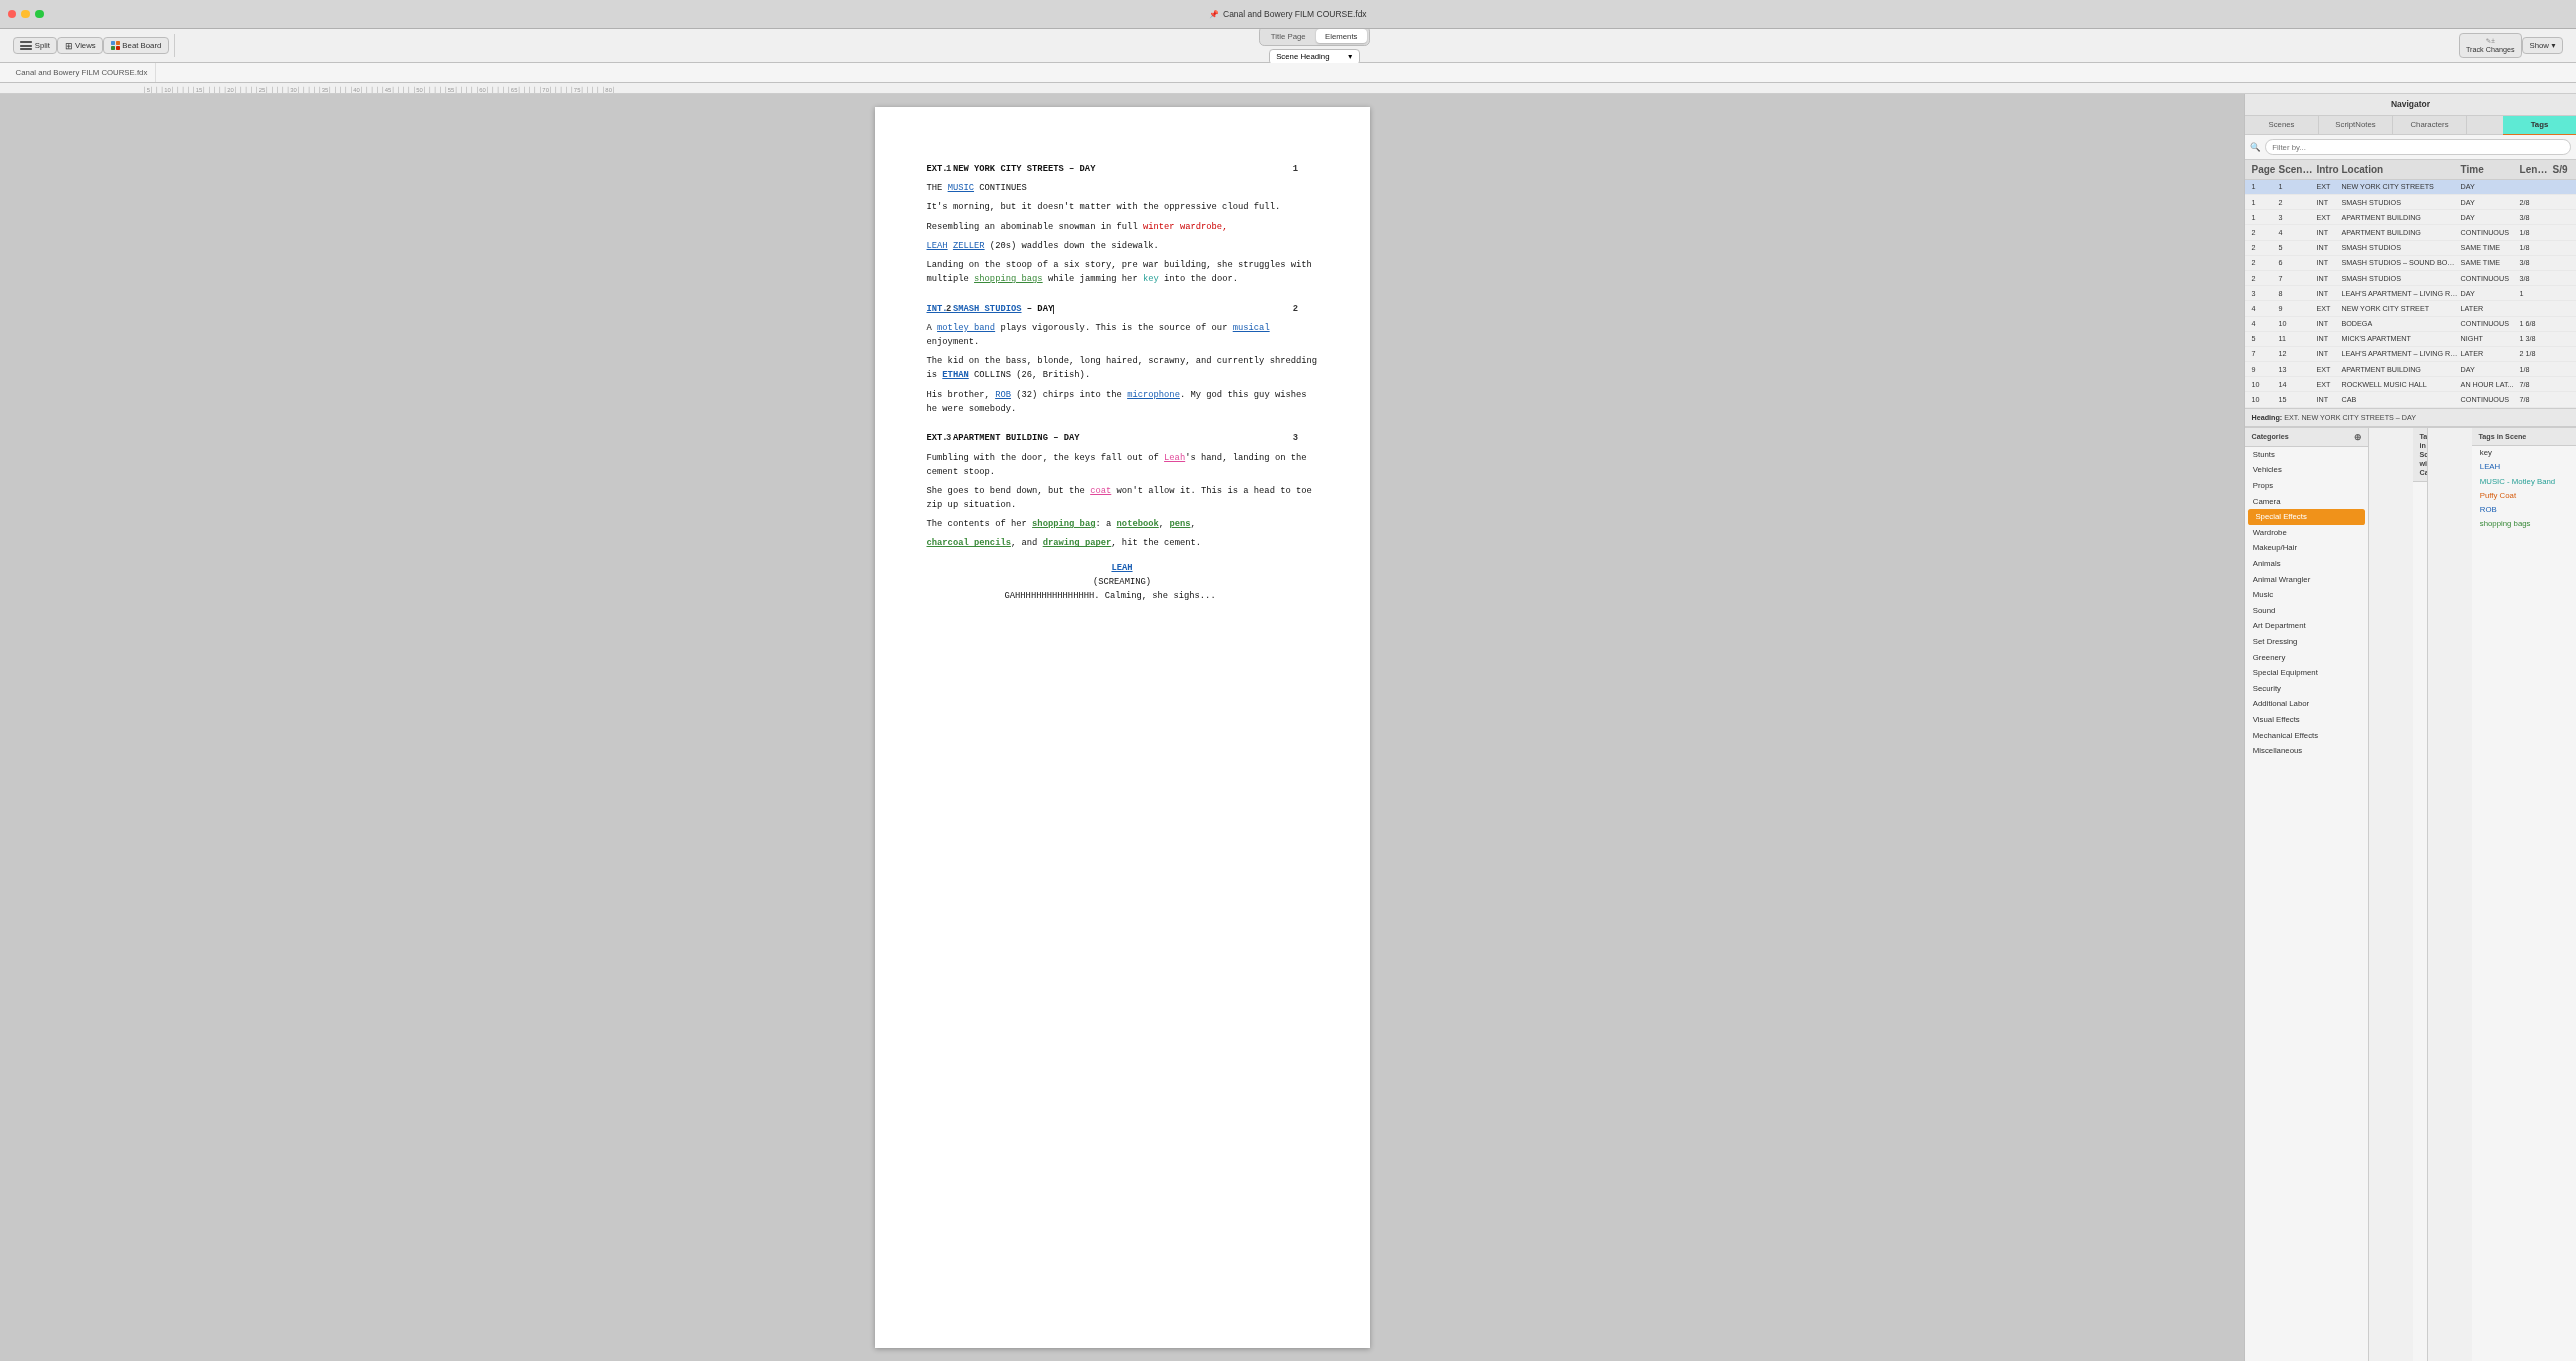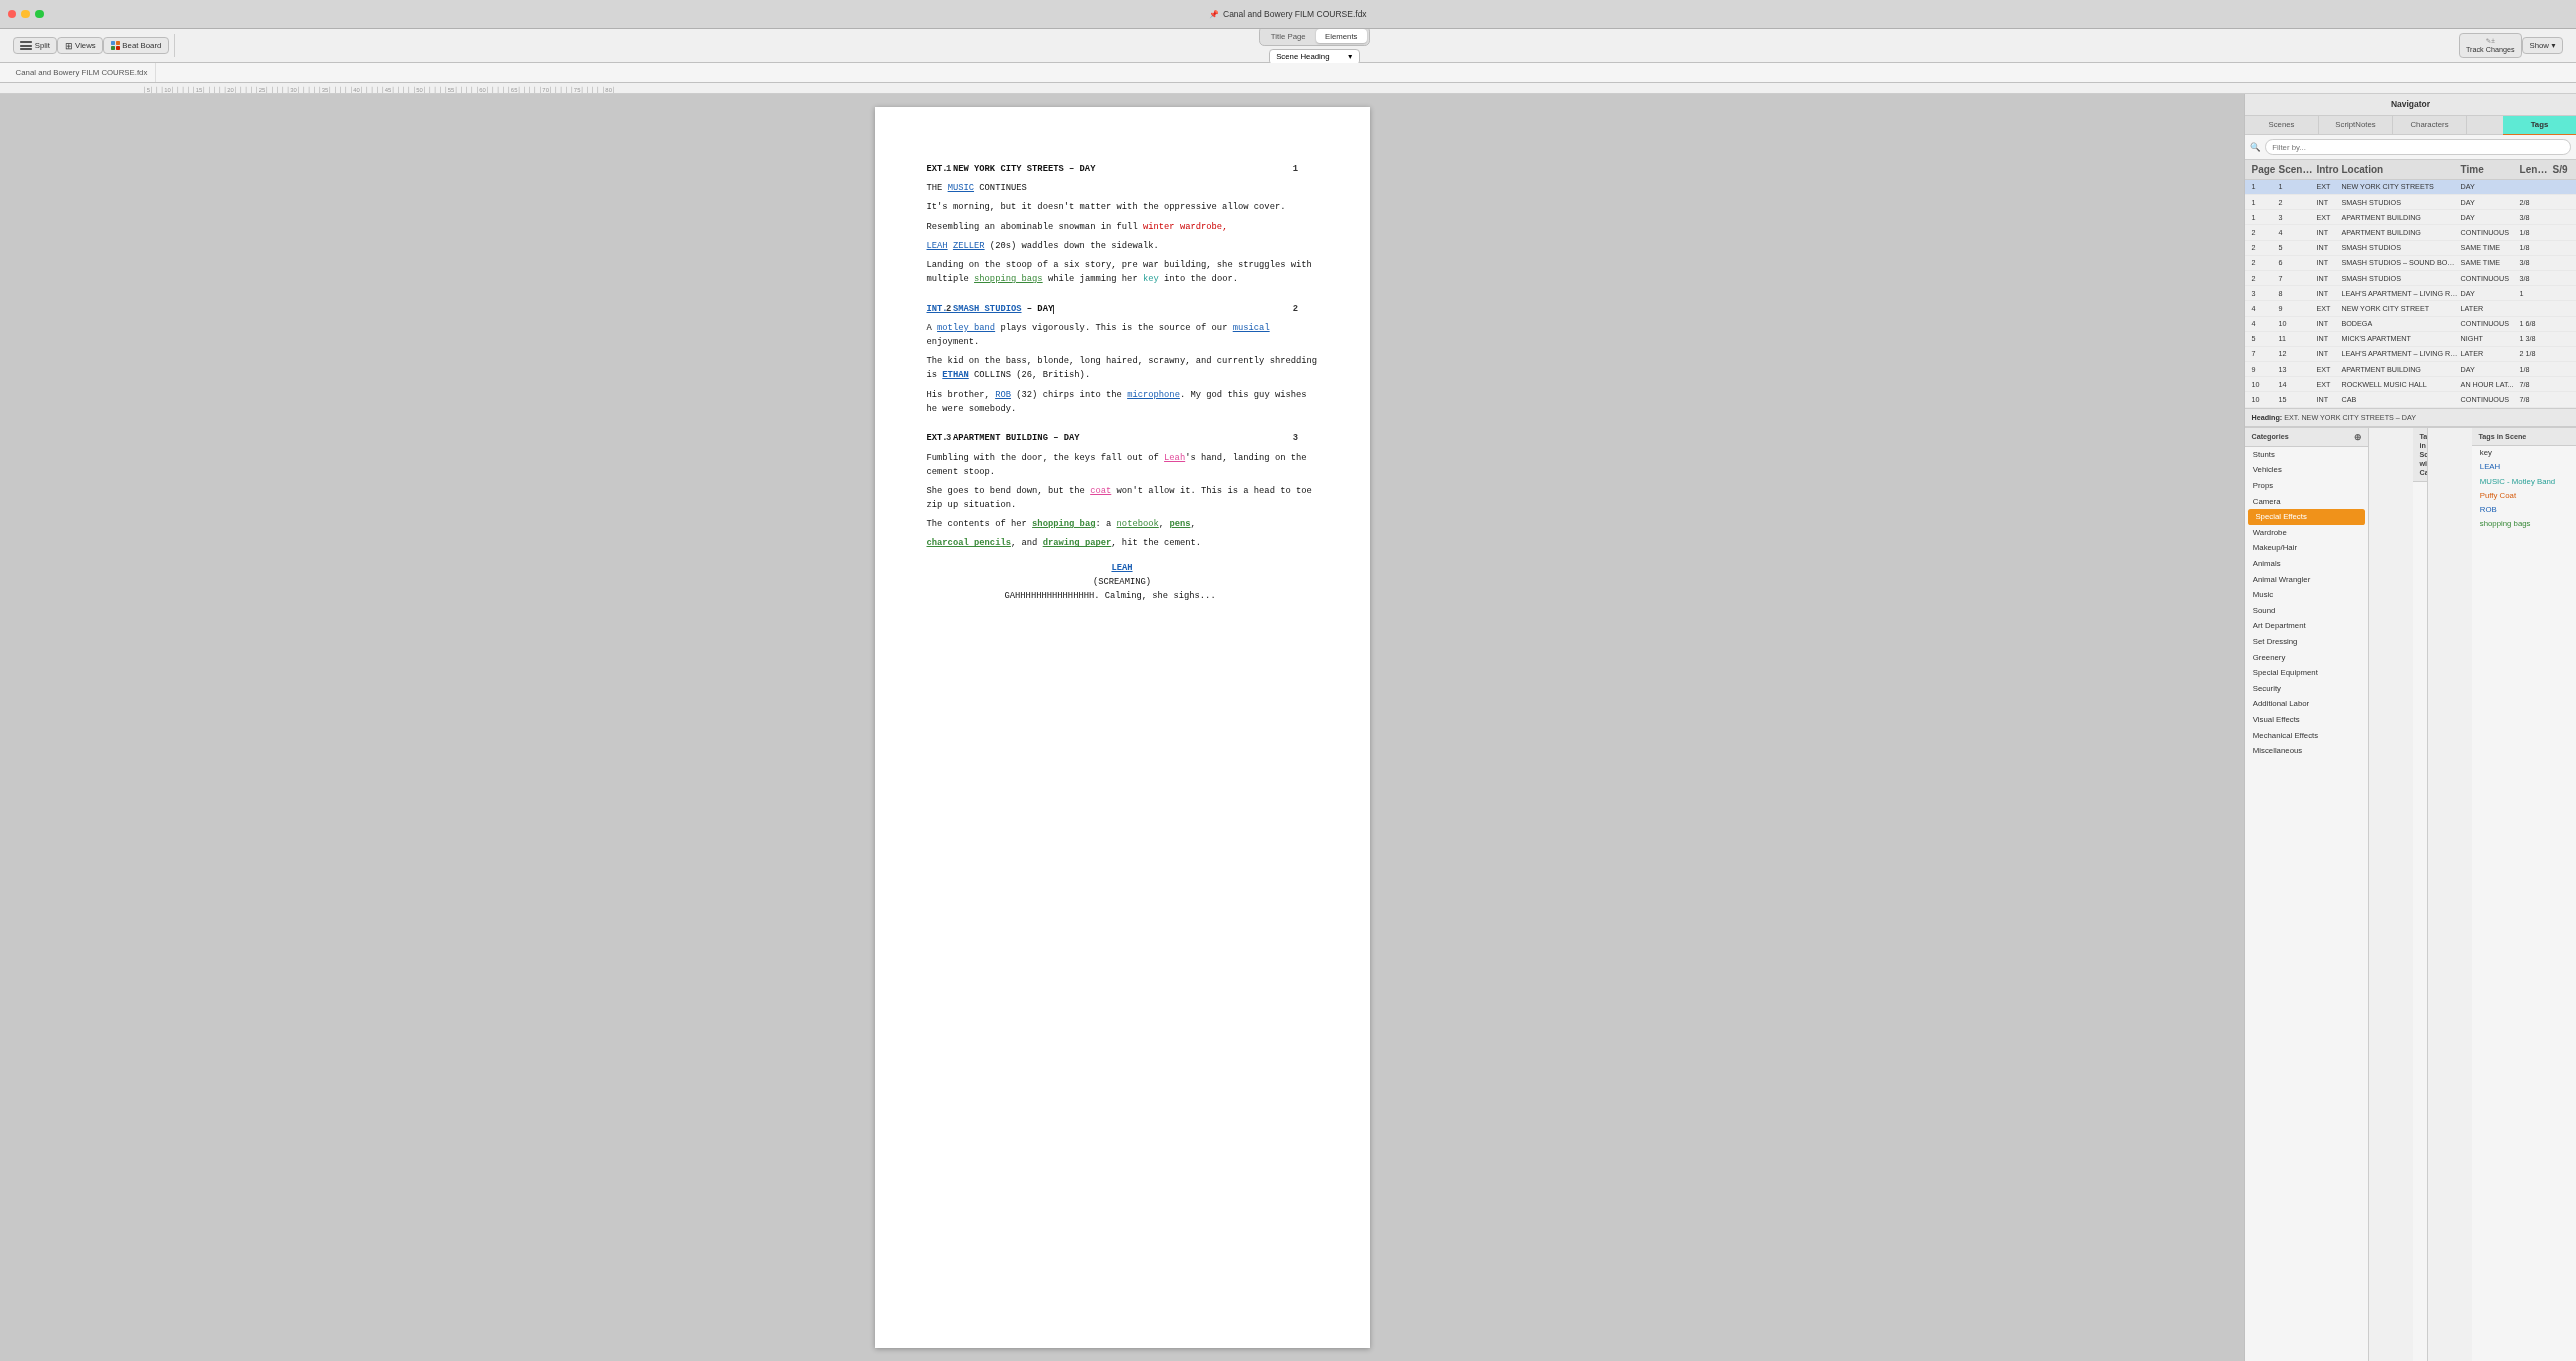--- a/index.html
+++ b/index.html
@@ -176,21 +176,21 @@
 
       <div style="position:relative;">
         <span class="scene-num-left">1</span>
         <span class="scene-num-right">1</span>
         <div class="scene-heading">EXT. NEW YORK CITY STREETS – DAY</div>
       </div>
       <div class="action">
         THE <span class="tag-blue">MUSIC</span> CONTINUES
       </div>
       <div class="action">
-        It's morning, but it doesn't matter with the oppressive allow cover.
+        It's morning, but it doesn't matter with the oppressive cloud full.
       </div>
       <div class="action">
         Resembling an abominable snowman in full <span class="tag-red">winter wardrobe,</span>
       </div>
       <div class="action">
         <span class="tag-blue">LEAH</span> <span class="tag-blue" style="text-decoration:underline;">ZELLER</span> (20s) waddles down the sidewalk.
       </div>
       <div class="action">
         Landing on the stoop of a six story, pre war building, she struggles with multiple <span class="tag-green" style="text-decoration:underline;">shopping bags</span> while jamming her <span class="tag-teal">key</span> into the door.
       </div>
@@ -215,21 +215,21 @@
         <span class="scene-num-right">3</span>
         <div class="scene-heading">EXT. APARTMENT BUILDING – DAY</div>
       </div>
       <div class="action">
         Fumbling with the door, the keys fall out of <span class="tag-pink">Leah</span>'s hand, landing on the cement stoop.
       </div>
       <div class="action">
         She goes to bend down, but the <span class="tag-pink">coat</span> won't allow it. This is a head to toe zip up situation.
       </div>
       <div class="action">
-        The contents of her <span style="font-weight:bold;" class="tag-green">shopping bag</span>: a <span style="font-weight:normal;" class="tag-green">notebook</span>, <span style="font-weight:bold;" class="tag-green">pens</span>,
+        The contents of her <span style="font-weight:bold;" class="tag-green">shopping bag</span>: a <span style="font-weight:bold;" class="tag-green">notebook</span>, <span style="font-weight:bold;" class="tag-green">pens</span>,
       </div>
       <div class="action">
         <span style="font-weight:bold;" class="tag-green">charcoal pencils</span>, and <span style="font-weight:bold;" class="tag-green">drawing paper</span>, hit the cement.
       </div>
       <div class="char-name">LEAH</div>
       <div class="parenthetical">(SCREAMING)</div>
       <div class="dialogue">GAHHHHHHHHHHHHHHH. Calming, she sighs...</div>
 
     </div>
   </div>

